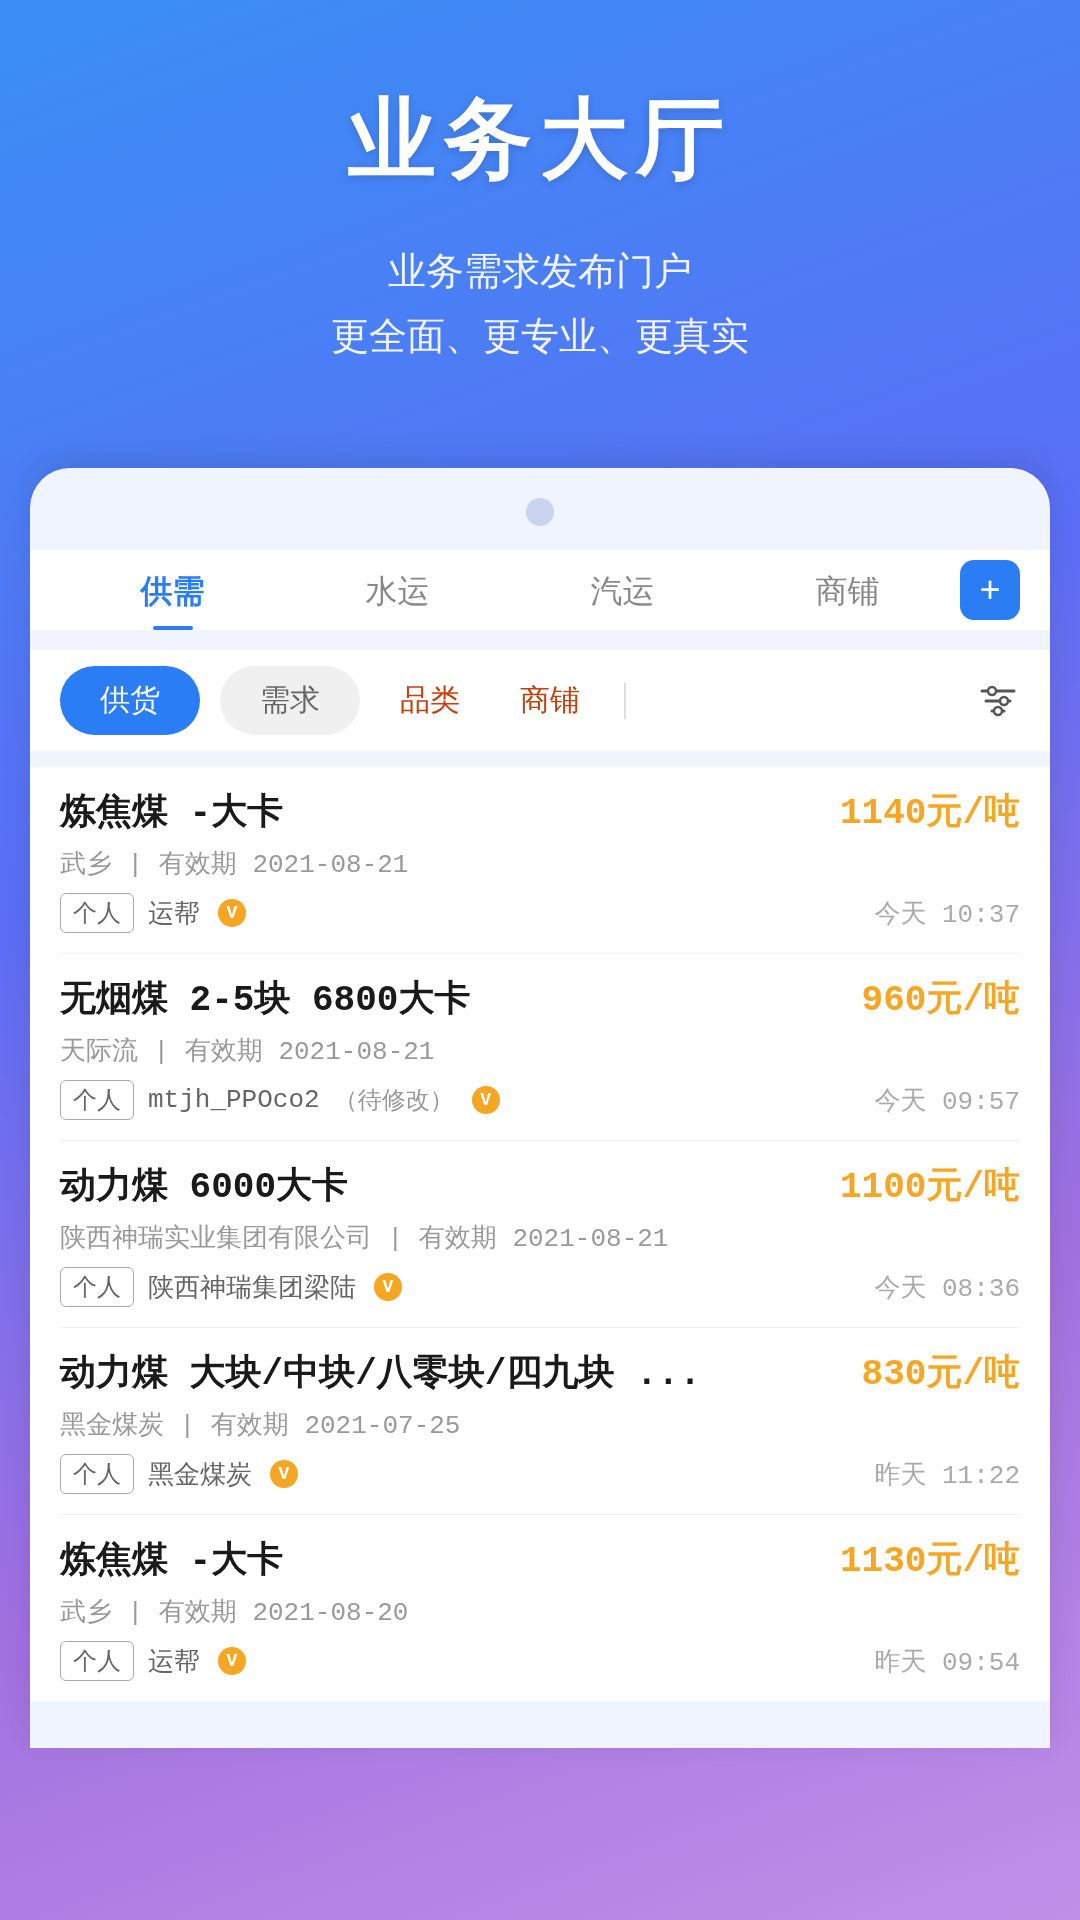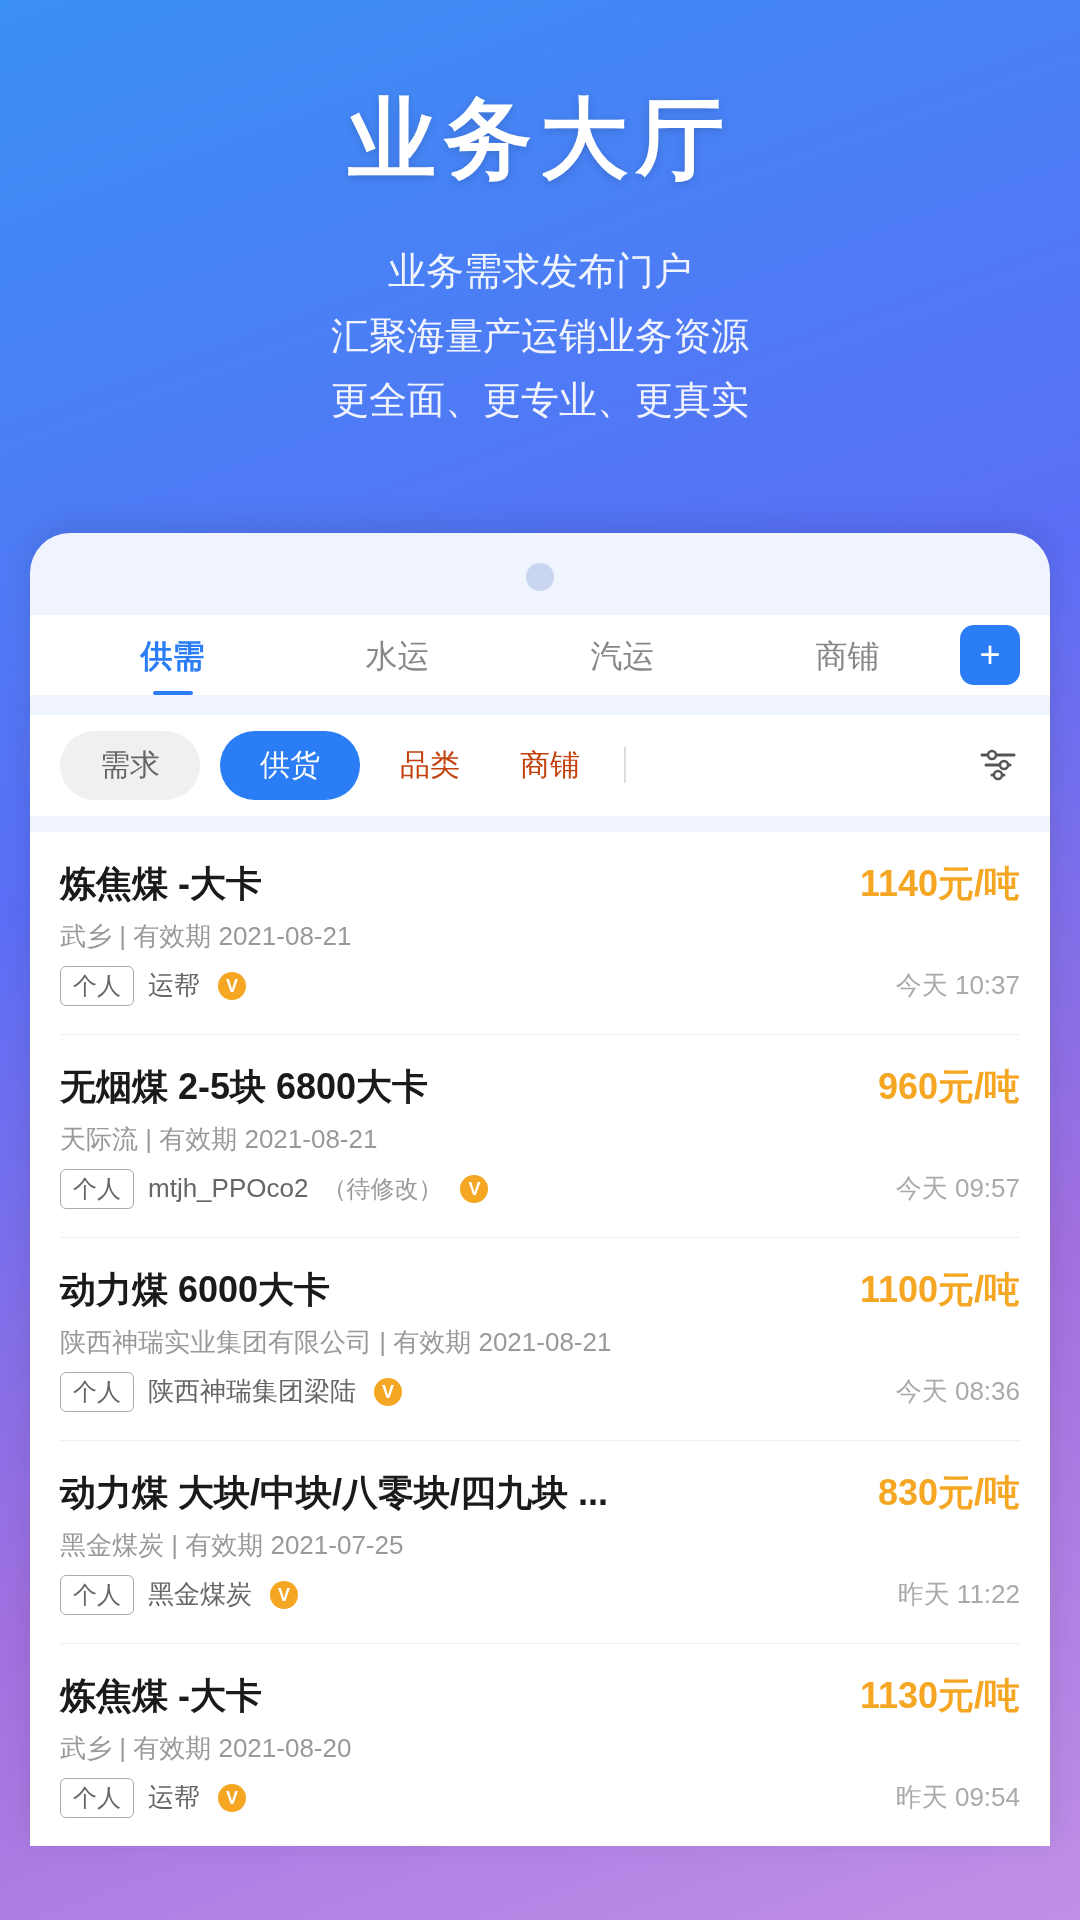--- a/index.html
+++ b/index.html
@@ -128,22 +128,23 @@
       margin-left: auto;
       cursor: pointer;
       display: flex;
       align-items: center;
     }
     .list-container {
       background: white;
       padding: 0 30px;
     }
     .list-item {
-      padding: 28px 0;
+      padding: 20px 0;
       border-bottom: 1px solid #f0f0f0;
+      font-family: Liberation Mono, monospace;
     }
     .list-item:last-child {
       border-bottom: none;
     }
     .item-row1 {
       display: flex;
       justify-content: space-between;
       align-items: flex-start;
       margin-bottom: 10px;
     }
@@ -203,39 +204,38 @@
       color: #999;
     }
   </style>
 </head>
 <body>
 
 <div class="header-section">
   <div class="main-title">业务大厅</div>
   <div class="sub-title">
     <div>业务需求发布门户</div>
-    <div>汇聚海量产运销业务资源</div>
     <div>更全面、更专业、更真实</div>
   </div>
 </div>
 
 <div class="card-wrapper">
   <div class="camera-dot"></div>
 
   <div class="tab-bar">
     <div class="tab-item active">供需</div>
     <div class="tab-item">水运</div>
     <div class="tab-item">汽运</div>
     <div class="tab-item">商铺</div>
     <div class="tab-add-btn">+</div>
   </div>
 
   <div class="filter-bar">
+    <div class="filter-btn active">供货</div>
     <div class="filter-btn inactive">需求</div>
-    <div class="filter-btn active">供货</div>
     <div class="filter-label">品类</div>
     <div class="filter-label">商铺</div>
     <div class="filter-divider"></div>
     <div class="filter-icon">
       <svg width="44" height="44" viewBox="0 0 44 44" fill="none" xmlns="http://www.w3.org/2000/svg">
         <line x1="6" y1="12" x2="38" y2="12" stroke="#555" stroke-width="3" stroke-linecap="round"></line>
         <line x1="10" y1="22" x2="34" y2="22" stroke="#555" stroke-width="3" stroke-linecap="round"></line>
         <line x1="16" y1="32" x2="28" y2="32" stroke="#555" stroke-width="3" stroke-linecap="round"></line>
         <circle cx="16" cy="12" r="4" fill="white" stroke="#555" stroke-width="2.5"></circle>
         <circle cx="28" cy="22" r="4" fill="white" stroke="#555" stroke-width="2.5"></circle>

